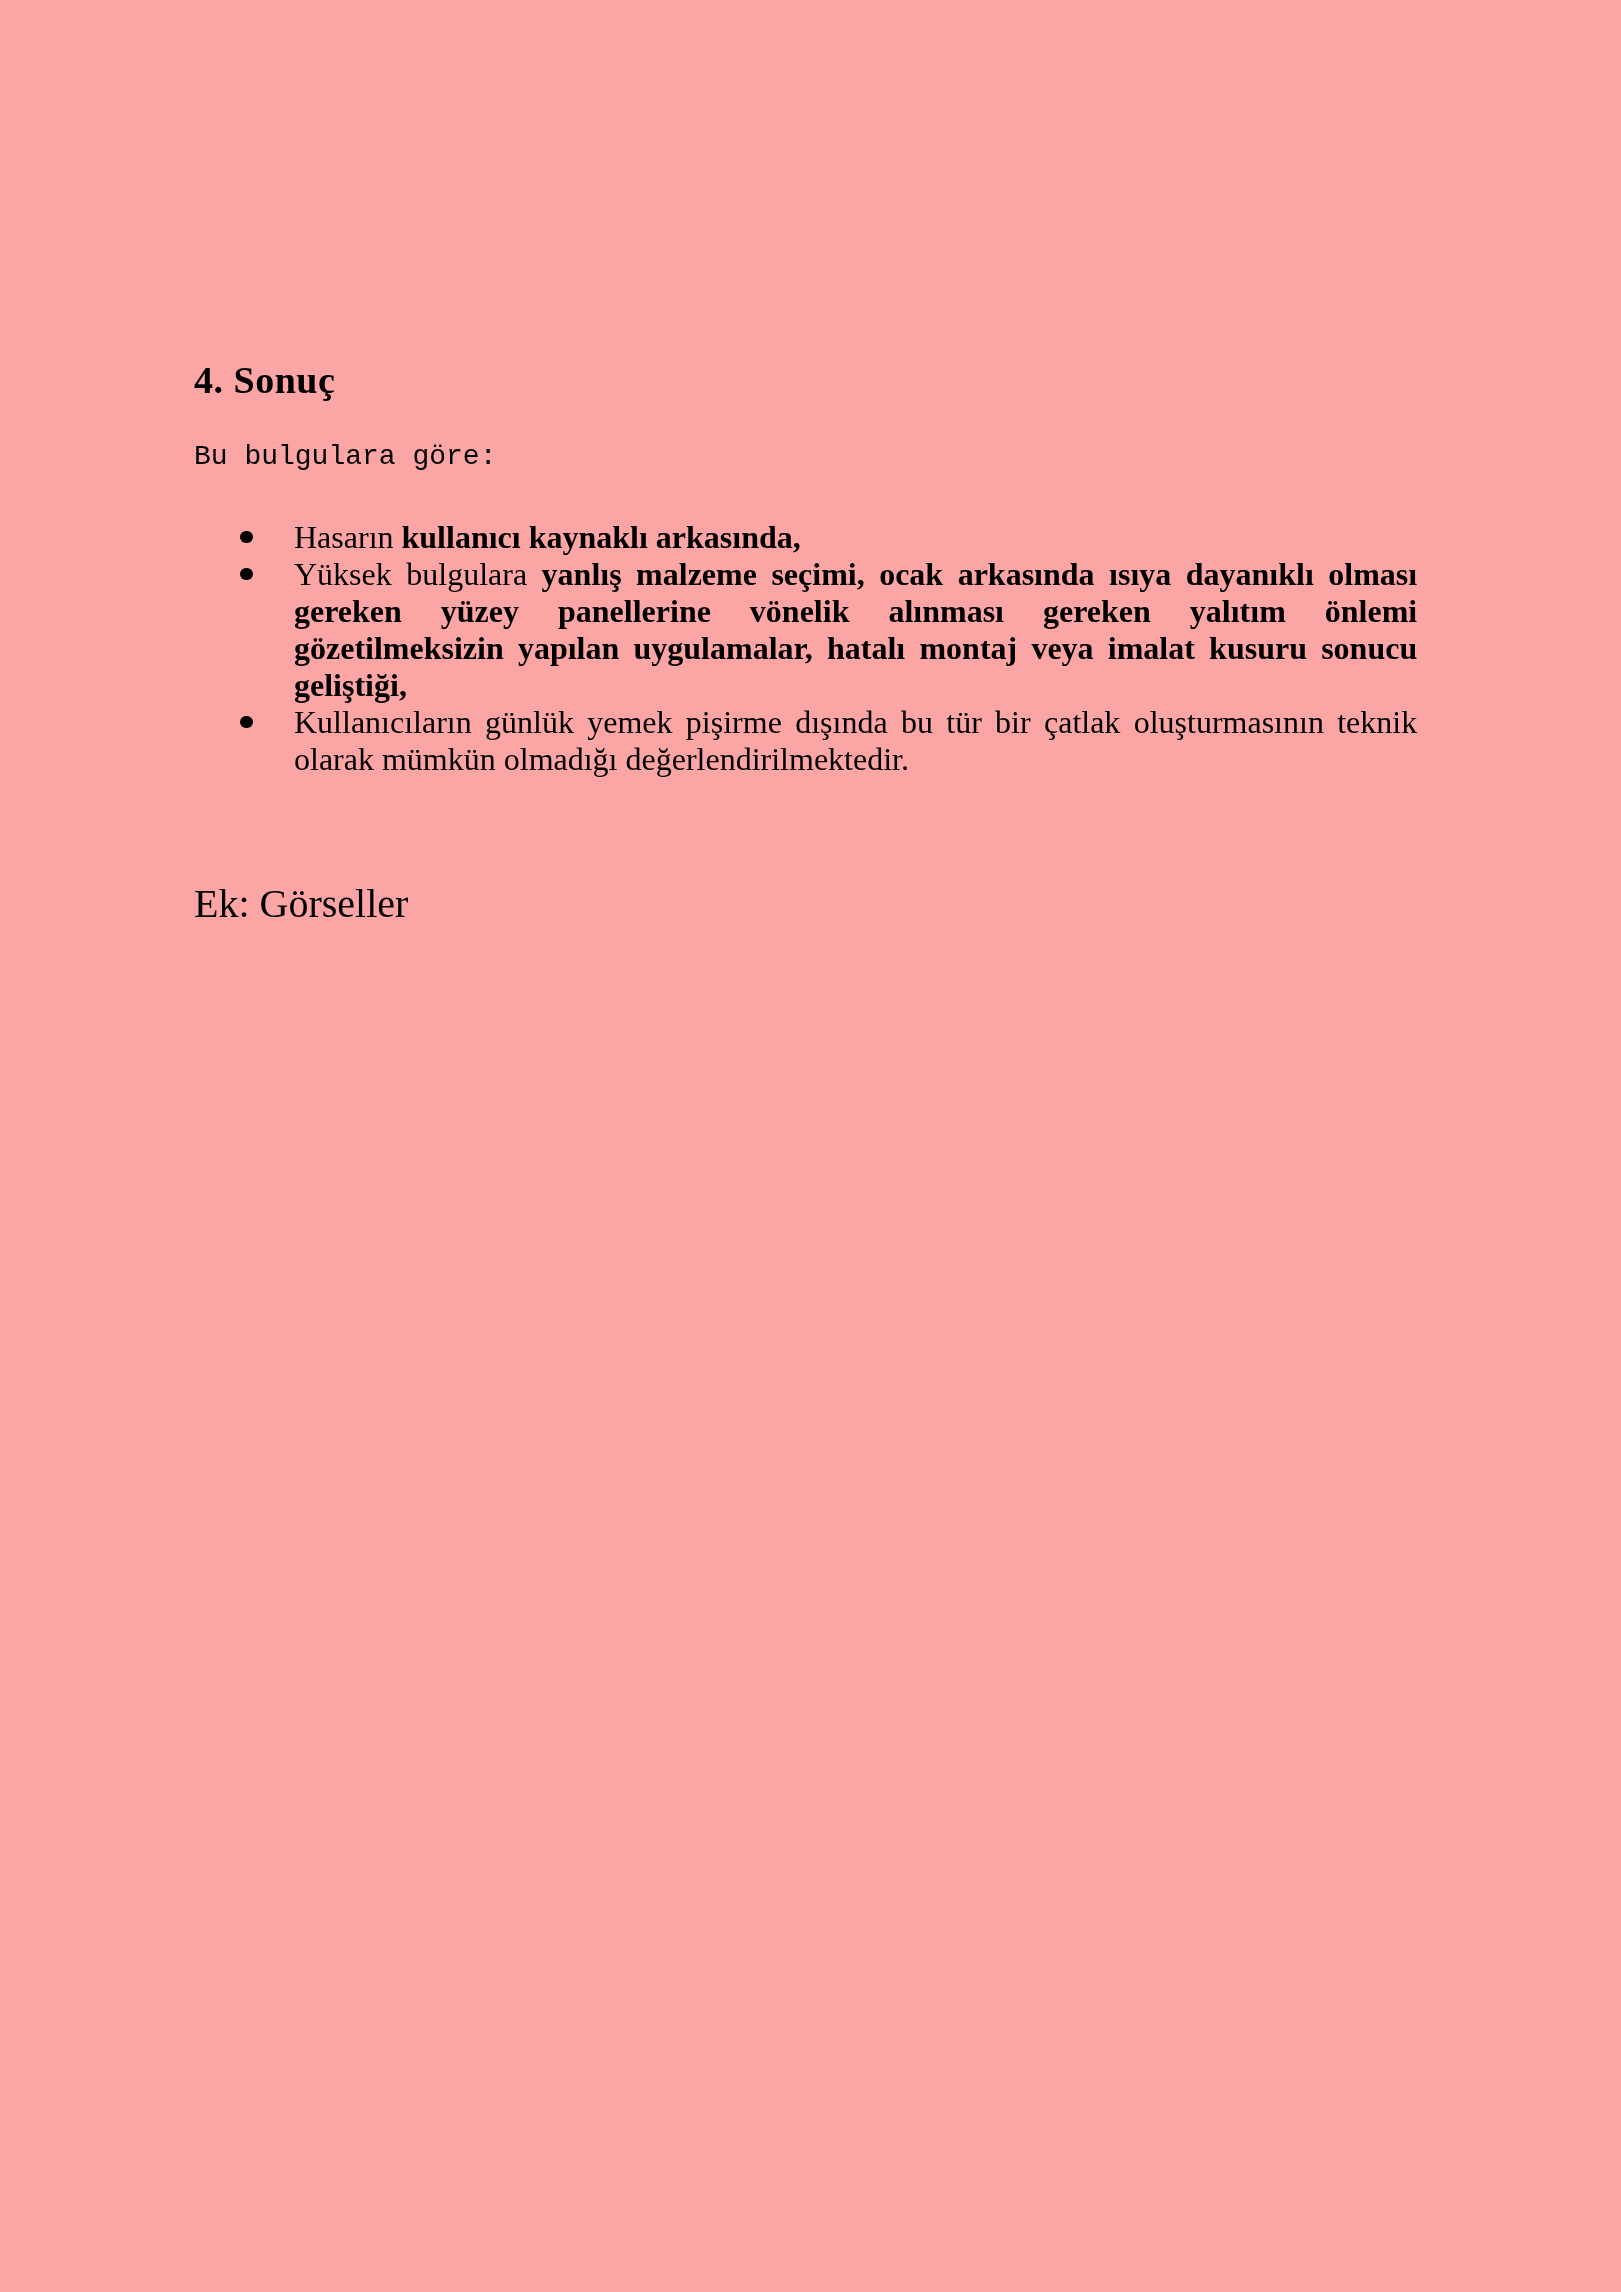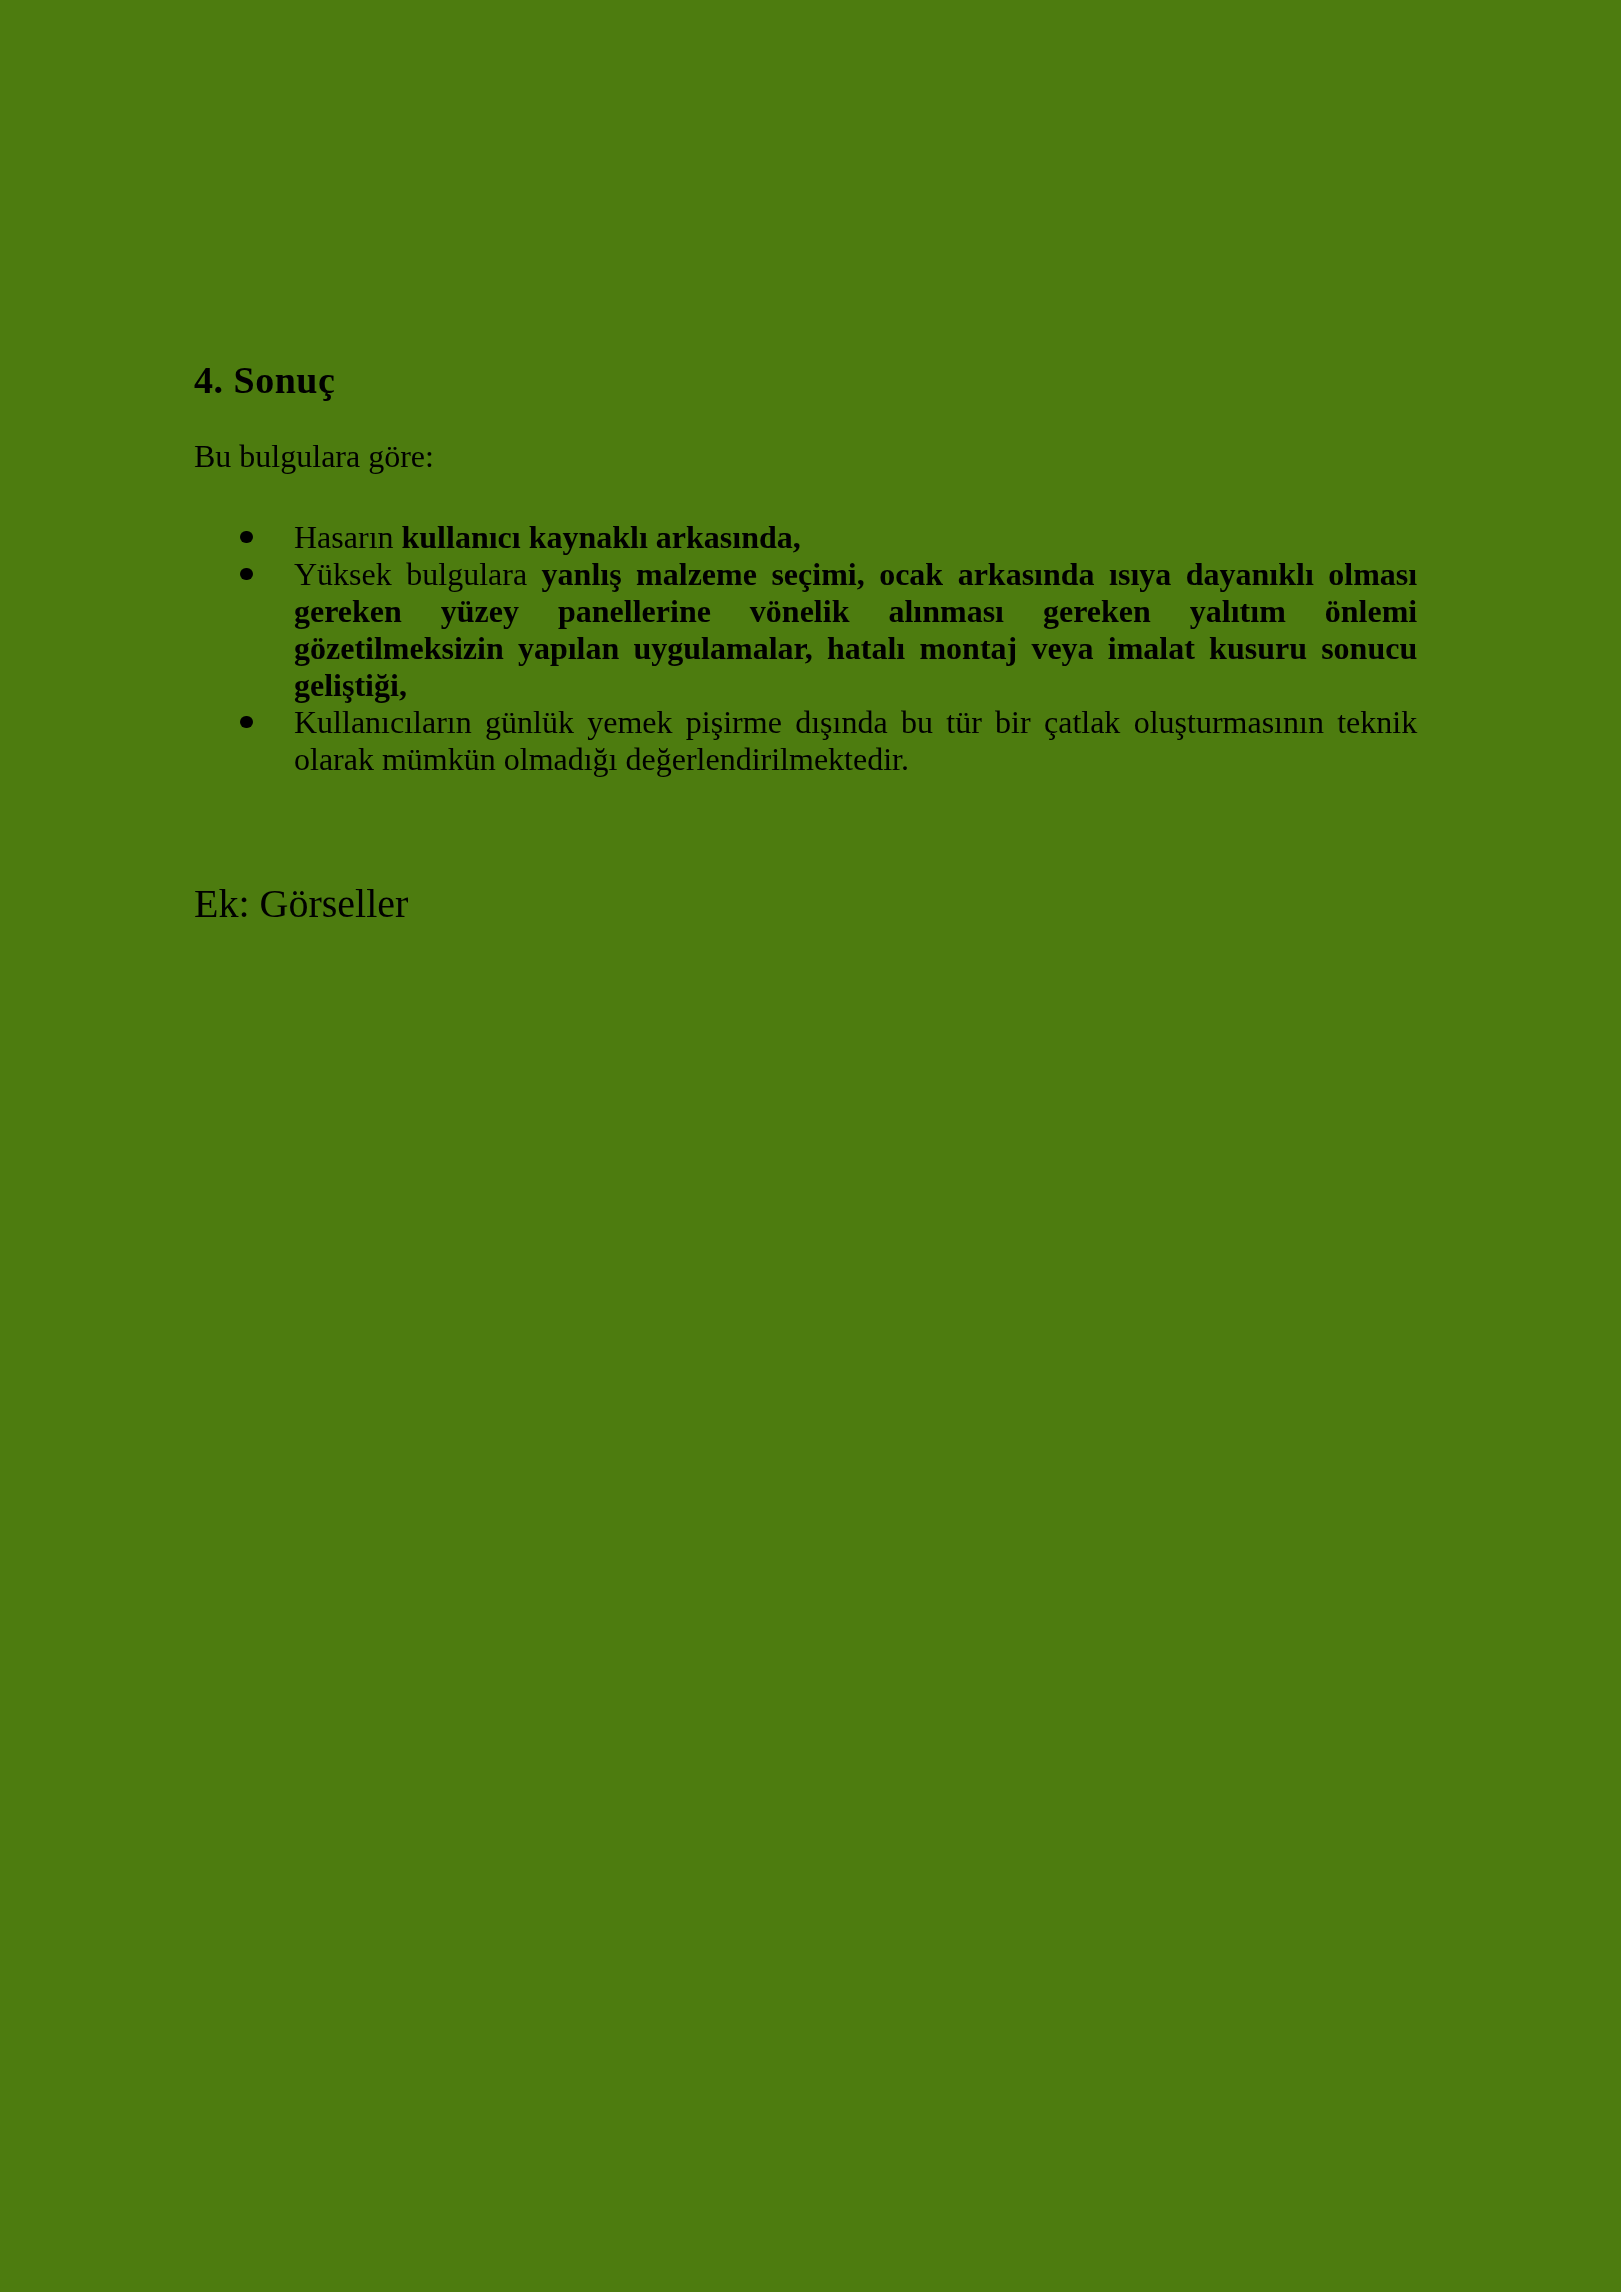--- a/index.html
+++ b/index.html
@@ -5,41 +5,42 @@
   html, body {
     margin: 0;
     padding: 0;
     background: #e8e8e8;
   }
   .page {
     position: relative;
     width: 1621px;
     height: 2293px;
     margin: 0 auto;
-    background: #4d7c0f;
+    background: #fca5a5;
     color: #000000;
     font-family: "Liberation Serif", "DejaVu Serif", serif;
     overflow: hidden;
     box-sizing: border-box;
   }
   .content {
     box-sizing: border-box;
     padding: 359px 193px 0 194px;
   }
   .heading {
     margin: 0;
     font-size: 38px;
     line-height: 43px;
     font-weight: bold;
     letter-spacing: 0.5px;
   }
   .intro {
     margin: 36px 0 0 0;
-    font-size: 32px;
+    font-size: 28px;
     line-height: 37px;
+    font-family: Liberation Mono, monospace;
   }
   ul.findings {
     margin: 44px 0 0 0;
     padding: 0;
     list-style: none;
   }
   ul.findings li {
     position: relative;
     margin: 0;
     padding-left: 100px;

